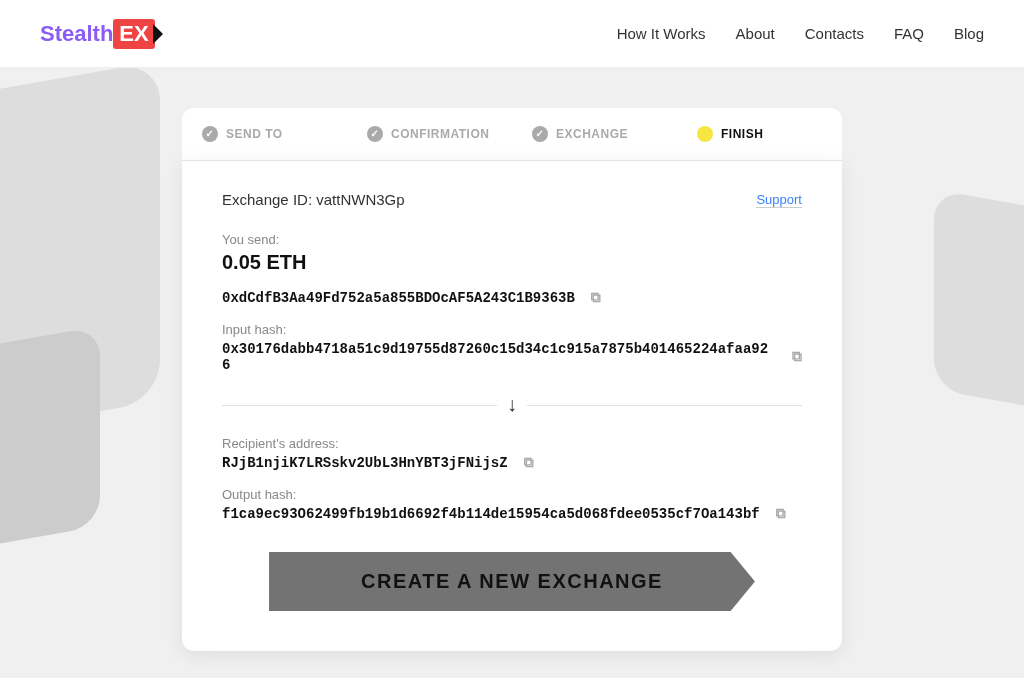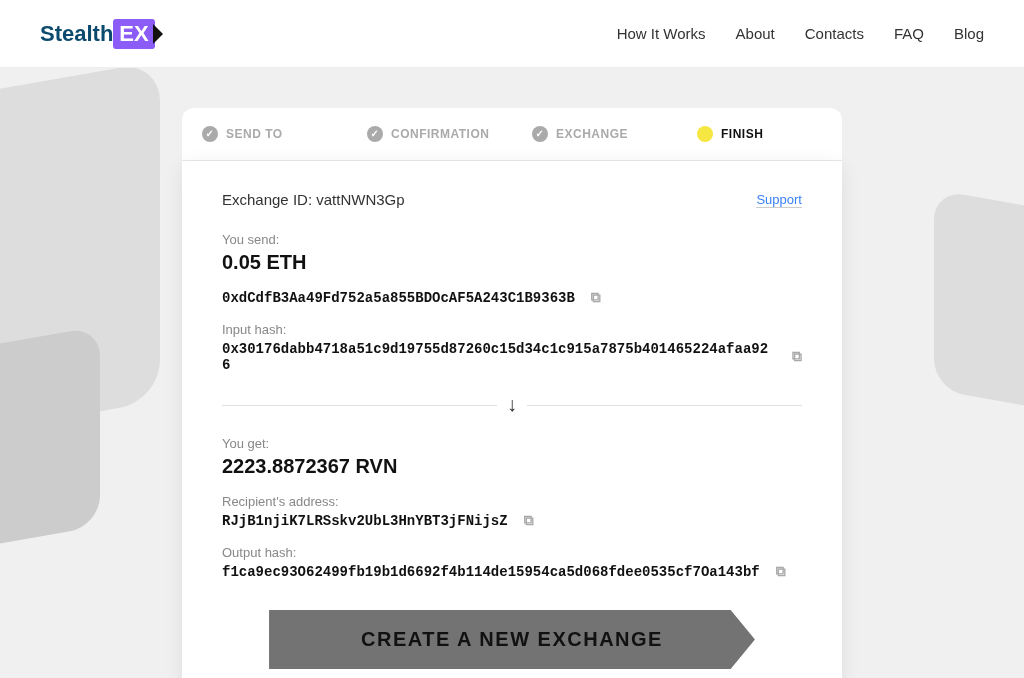--- a/index.html
+++ b/index.html
@@ -61,23 +61,23 @@
     }
 
     .logo {
       display: flex;
       align-items: center;
       font-size: 22px;
       font-weight: 700;
       color: #111;
       text-decoration: none;
     }
-    .logo-stealth { color: #0c4a6e; }
+    .logo-stealth { color: #8b5cf6; }
     .logo-ex {
-      background: #8b5cf6;
+      background: #ef4444;
       color: #fff;
       padding: 2px 6px;
       border-radius: 3px;
       position: relative;
     }
     .logo-ex::after {
       content: '';
       position: absolute;
       right: -8px;
       top: 50%;
@@ -351,24 +351,20 @@
       <div class="info-value-mono">
         <span>0x30176dabb4718a51c9d19755d87260c15d34c1c915a7875b401465224afaa926</span>
         <span class="copy-icon">⧉</span>
       </div>
     </div>
 
     <div class="divider-arrow">
       <span class="arrow-down">↓</span>
     </div>
 
-    <div class="info-group">
-      <div class="info-label">You get:</div>
-      <div class="info-value">2223.8872367 RVN</div>
-    </div>
 
     <div class="info-group">
       <div class="info-label">Recipient's address:</div>
       <div class="info-value-mono">
         <span>RJjB1njiK7LRSskv2UbL3HnYBT3jFNijsZ</span>
         <span class="copy-icon">⧉</span>
       </div>
     </div>
 
     <div class="info-group">

